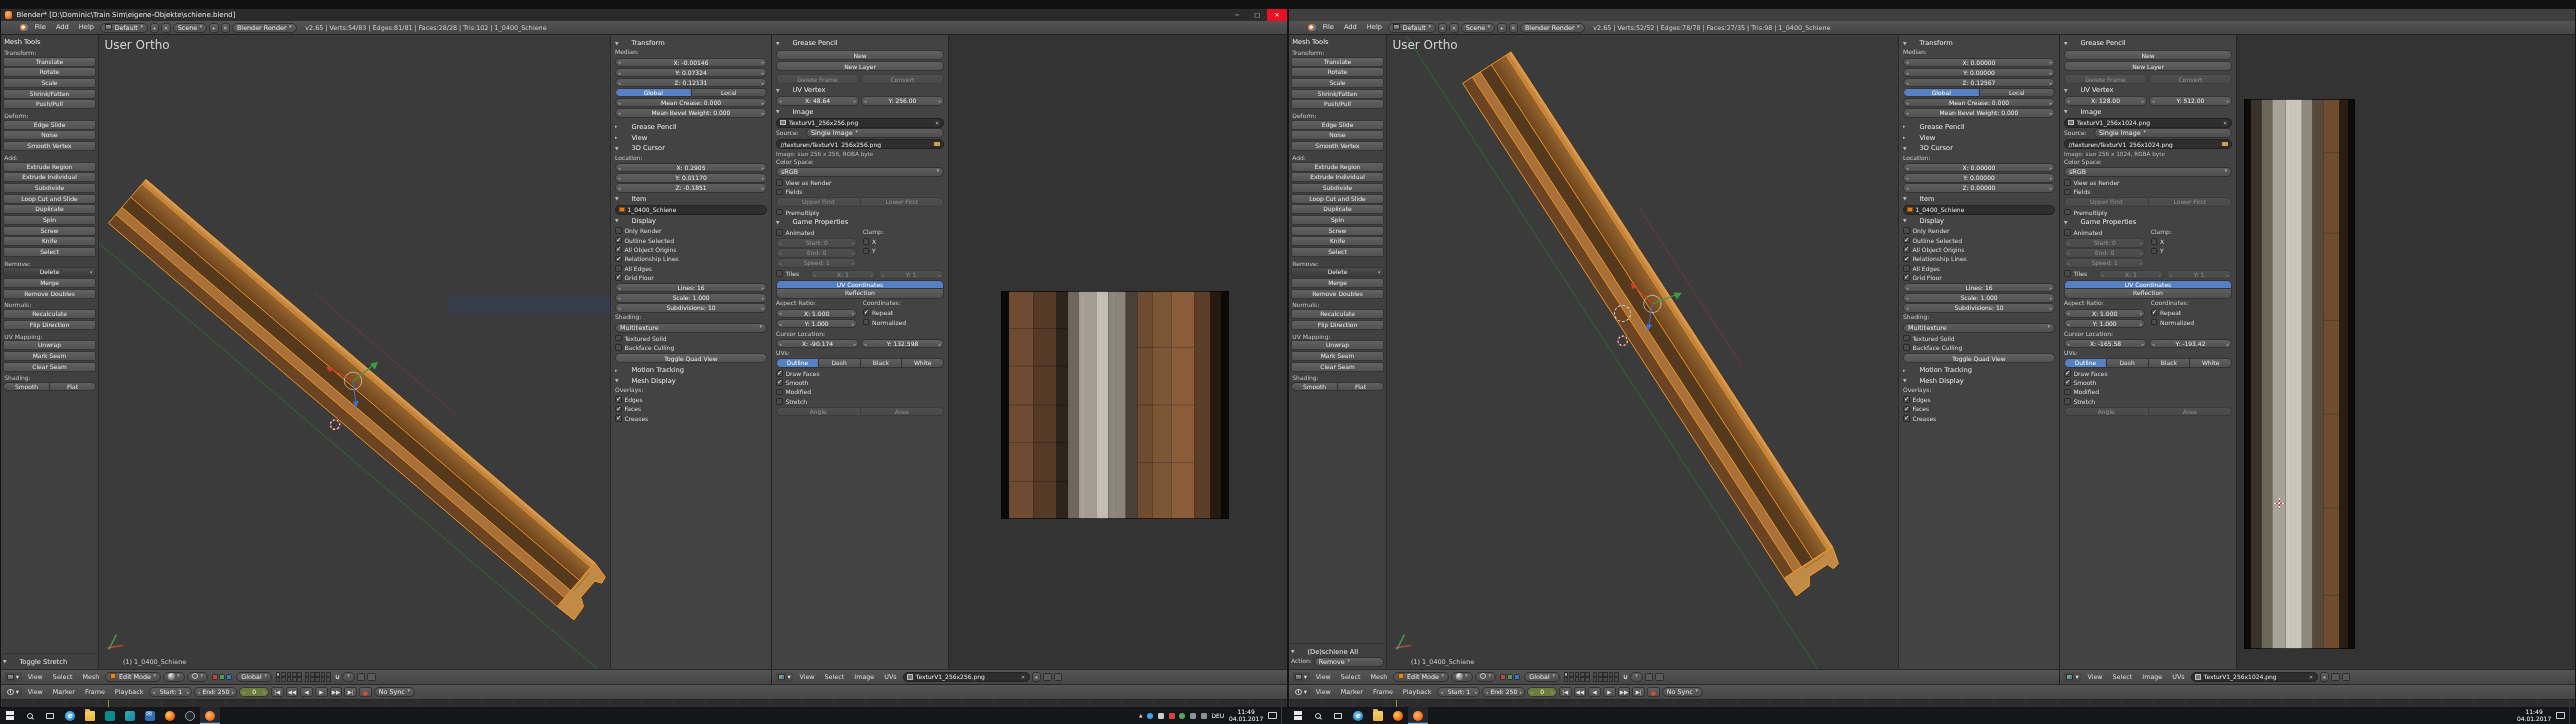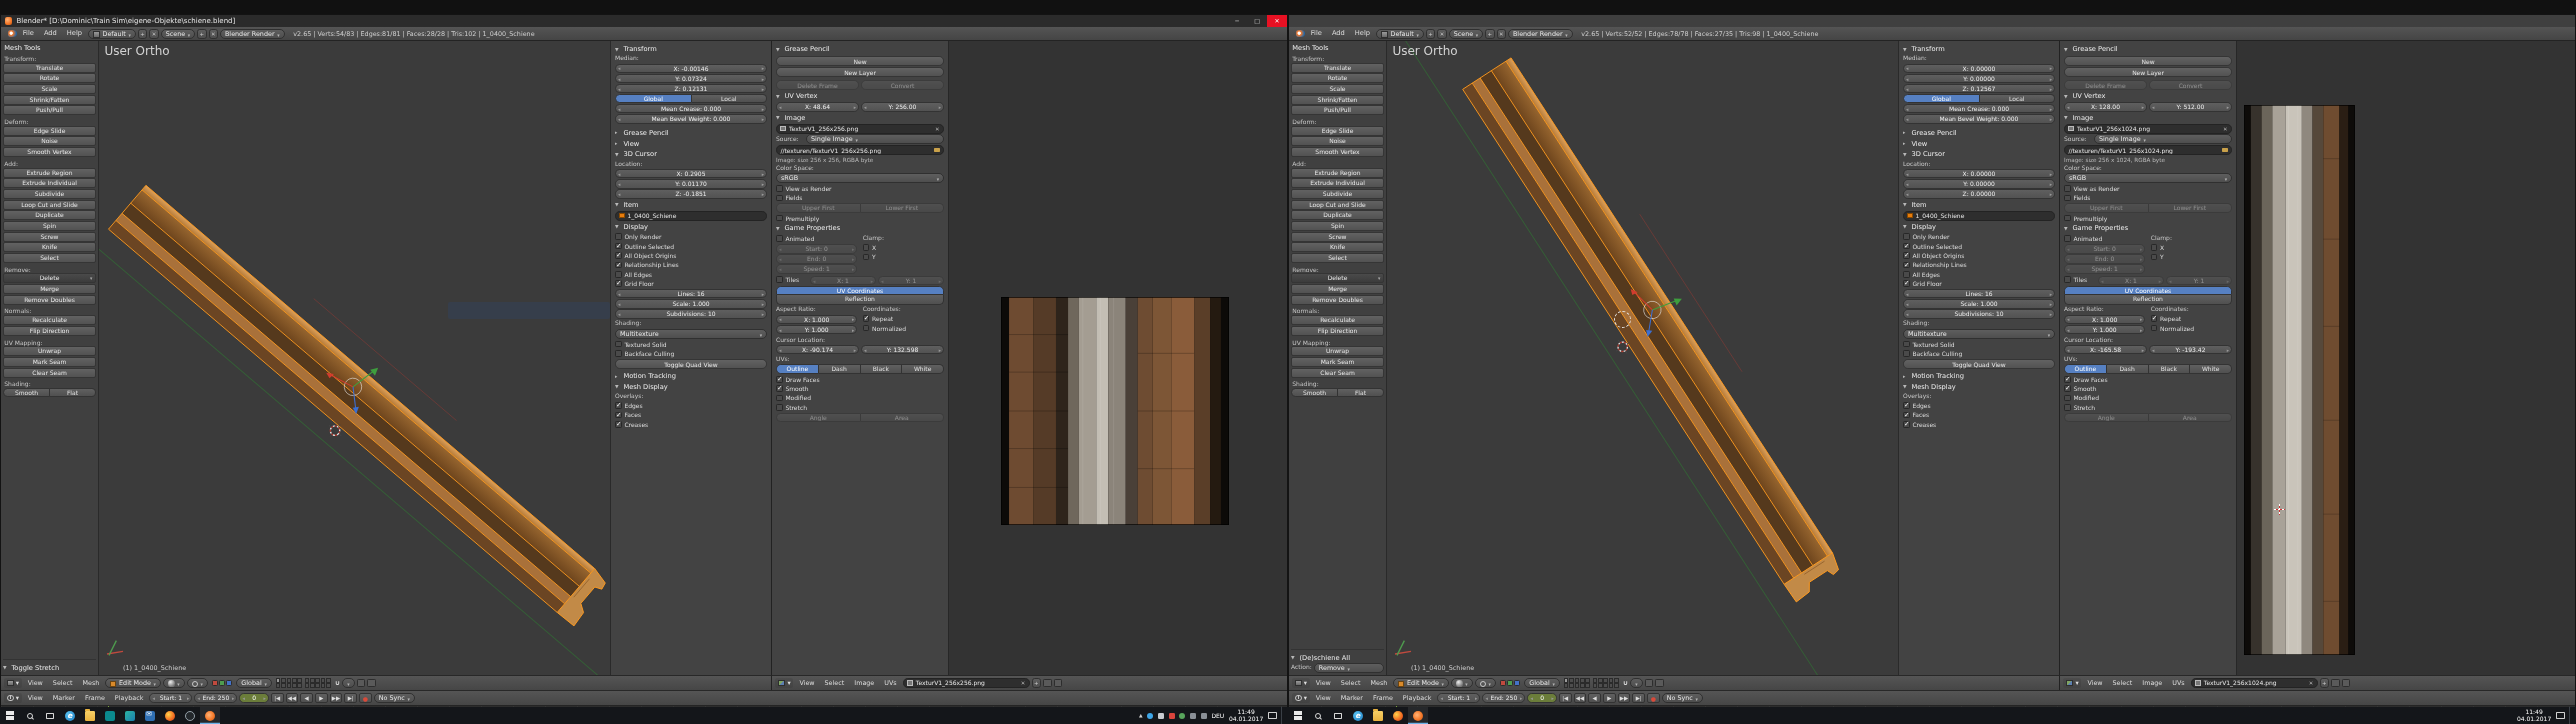--- a/index.html
+++ b/index.html
@@ -1,30 +1,30 @@
 <!DOCTYPE html>
 <html style="font-size:10.7px"><head>
 <meta charset="utf-8">
 <style>
 *{margin:0;padding:0;box-sizing:border-box;font-family:"DejaVu Sans",sans-serif}
 html,body{width:2576px;height:725px;background:#111;overflow:hidden}
 #desktop{position:relative;width:2576px;height:725px}
 
 
-.bwin{position:absolute;top:14px;width:1288px;height:707px;background:#3f3f3f;border:0.7px solid #131313;overflow:hidden}
+.bwin{position:absolute;top:8px;width:1288px;height:707px;background:#3f3f3f;border:0.7px solid #131313;overflow:hidden}
 .titlebar{position:absolute;left:0;top:0;right:0;height:12px;background:#2b2b2b;display:flex;align-items:center;color:#e6e6e6;font-size:7px}
 .appicon{width:7.4px;height:7.4px;margin:0 4px;border-radius:2px;background:radial-gradient(circle at 35% 35%,#ffb477,#f5792a 55%,#b5500f)}
 .wtitle{flex:1;white-space:nowrap;overflow:hidden}
 .caps{display:flex;height:12px}
 .cap{width:20px;text-align:center;font-size:6px;line-height:12px;color:#ddd}
 .cap.close{background:#e81123;color:#fff}
-.infobar{position:absolute;left:0;top:12px;right:0;height:14px;background:linear-gradient(#545454,#454545);border-bottom:0.7px solid #232323;display:flex;align-items:center;gap:2px;padding:0 7px;font-size:6.7px;color:#dcdcdc}
+.infobar{position:absolute;left:0;top:12px;right:0;height:14px;background:linear-gradient(#545454,#454545);border-bottom:0.7px solid #232323;display:flex;align-items:center;gap:2px;padding:0 19px;font-size:6.7px;color:#dcdcdc}
 .blogo{width:8.7px;height:6.7px;border-radius:40% 60% 60% 40%;background:radial-gradient(circle at 35% 45%,#fff 0 1.3px,#f5792a 2px,#1f65a6 75%)}
 .menu{padding:0 4px;height:10.7px;line-height:10.7px}
-.dd{background:linear-gradient(#5e5e5e,#4e4e4e);border:0.7px solid #303030;border-radius:5.4px;height:10px;display:inline-flex;align-items:flex-end;gap:2.7px;padding:0 4px;color:#e8e8e8;font-size:6.4px;white-space:nowrap}
+.dd{background:linear-gradient(#5e5e5e,#4e4e4e);border:0.7px solid #303030;border-radius:5.4px;height:10px;display:inline-flex;align-items:flex-start;gap:2.7px;padding:0 4px;color:#e8e8e8;font-size:6.4px;white-space:nowrap}
 .dd .car{font-size:4.7px;color:#b5b5b5}
 .tinyb{width:9.4px;height:10px;border:0.7px solid #303030;border-radius:2.7px;background:linear-gradient(#5e5e5e,#4e4e4e);color:#ccc;font-size:5.4px;text-align:center;line-height:9.4px}
 .stats{margin-left:6.7px;font-size:6.4px;color:#cfcfcf;white-space:nowrap}
 
 
 .toolshelf{position:absolute;left:0;top:26px;width:98px;height:634px;background:#404040;border-right:0.7px solid #2a2a2a;padding:2px 2px;overflow:hidden}
 .viewport3d{position:absolute;left:98px;top:26px;width:511px;height:634px;background:#3b3b3b;overflow:hidden}
 .npanel{position:absolute;left:609px;top:26px;width:161px;height:634px;background:#434343;border-left:0.7px solid #2a2a2a;padding:2.7px 4px;overflow:hidden}
 .header3d{position:absolute;left:0;top:660px;width:770px;height:14.8px}
 .uvpanel{position:absolute;left:770px;top:26px;width:177px;height:634px;background:#434343;border-left:1.3px solid #222;padding:2.7px 4px;overflow:hidden}
@@ -35,21 +35,21 @@
 .timelinestrip{position:absolute;left:0;top:690px;right:0;height:17.4px;background:#2c2c2c;border-top:0.7px solid #242424;background-image:repeating-linear-gradient(90deg,#343434 0 0.7px,transparent 0.7px 32px)}
 .cfline{position:absolute;left:107px;top:0;bottom:0;width:1.3px;background:#7aa33c}
 
 
 .ts-h{font-size:6.7px;color:#f0f0f0;margin:1.3px 0 2px 1.3px}
 .ts-l{font-size:6px;color:#c6c6c6;margin:2.7px 0 0.7px 1.3px}
 .ts-b{display:block;height:10px;line-height:8.7px;text-align:center;background:linear-gradient(#626262,#525252);border:0.7px solid #353535;border-radius:2px;color:#e8e8e8;font-size:6px;margin:0.7px 0;white-space:nowrap;overflow:hidden}
 .ts-b.menu-b{background:linear-gradient(#4a4a4a,#3c3c3c);position:relative}
 .ts-b.menu-b::after{content:"▾";position:absolute;right:2.7px;top:0.7px;font-size:4.7px;color:#aaa}
 .op{position:absolute;left:2px;right:2px;bottom:2px;border-top:0.7px solid #333;padding-top:2px}
-.ph{display:flex;align-items:center;gap:3px;font-size:6.7px;color:#ececec;height:10.7px}
+.ph{display:flex;align-items:center;gap:11px;font-size:6.7px;color:#ececec;height:10.7px}
 .ph .tri{font-size:4.7px;color:#b8b8b8;width:5.4px}
 .lbl{font-size:6px;color:#c9c9c9;height:8.7px;line-height:8.7px}
 .info-t{font-size:5.7px;color:#b9b9b9;height:8px;line-height:8px}
 .num{position:relative;height:9.4px;line-height:8px;text-align:center;background:linear-gradient(#5f5f5f,#525252);border:0.7px solid #333;border-radius:4.7px;color:#efefef;font-size:6px;margin:0.7px 0;white-space:nowrap;overflow:hidden}
 .num::before{content:"◂";position:absolute;left:2px;top:0.7px;font-size:4.7px;color:#999}
 .num::after{content:"▸";position:absolute;right:2px;top:0.7px;font-size:4.7px;color:#999}
 .num.tl{width:43px;margin:0}
 .num.frame{width:29.5px;margin:0;background:#6b7d3a;color:#fff}
 .dis{opacity:.45}
 .seg{display:flex;margin:0.7px 0}

